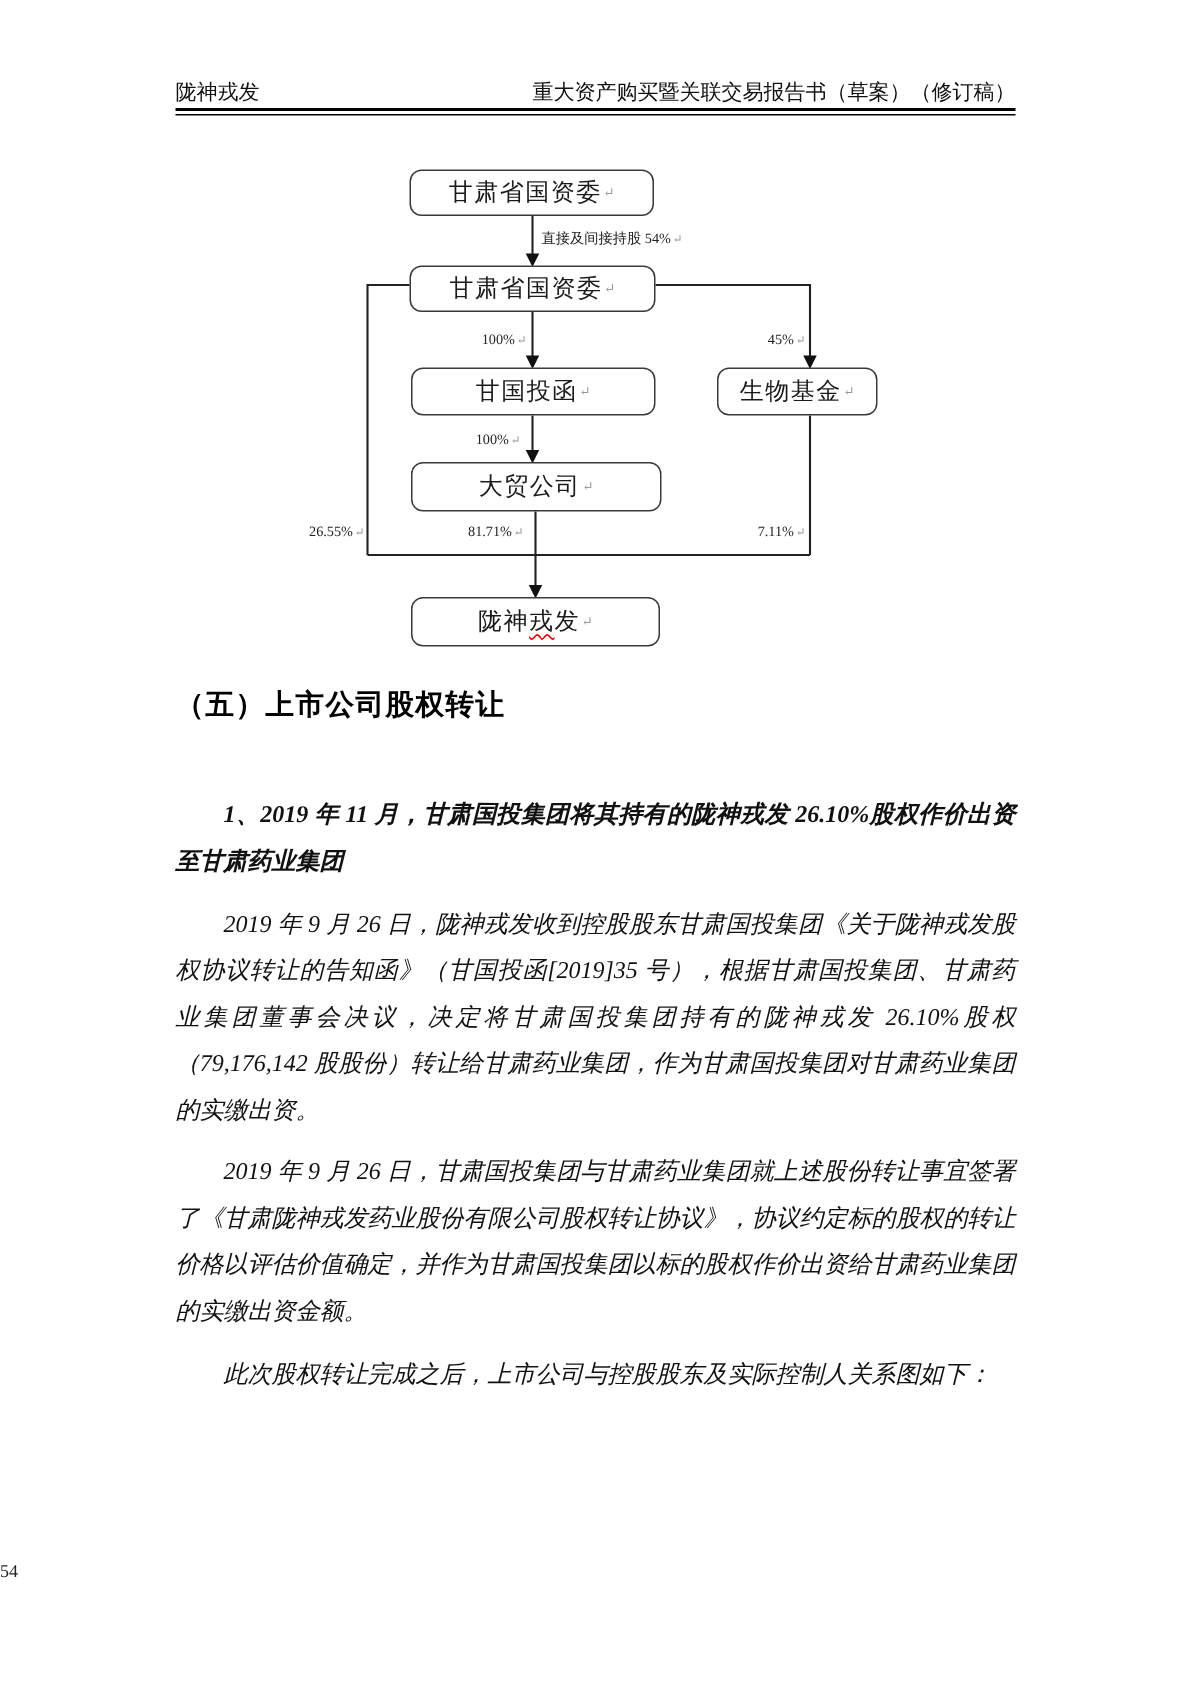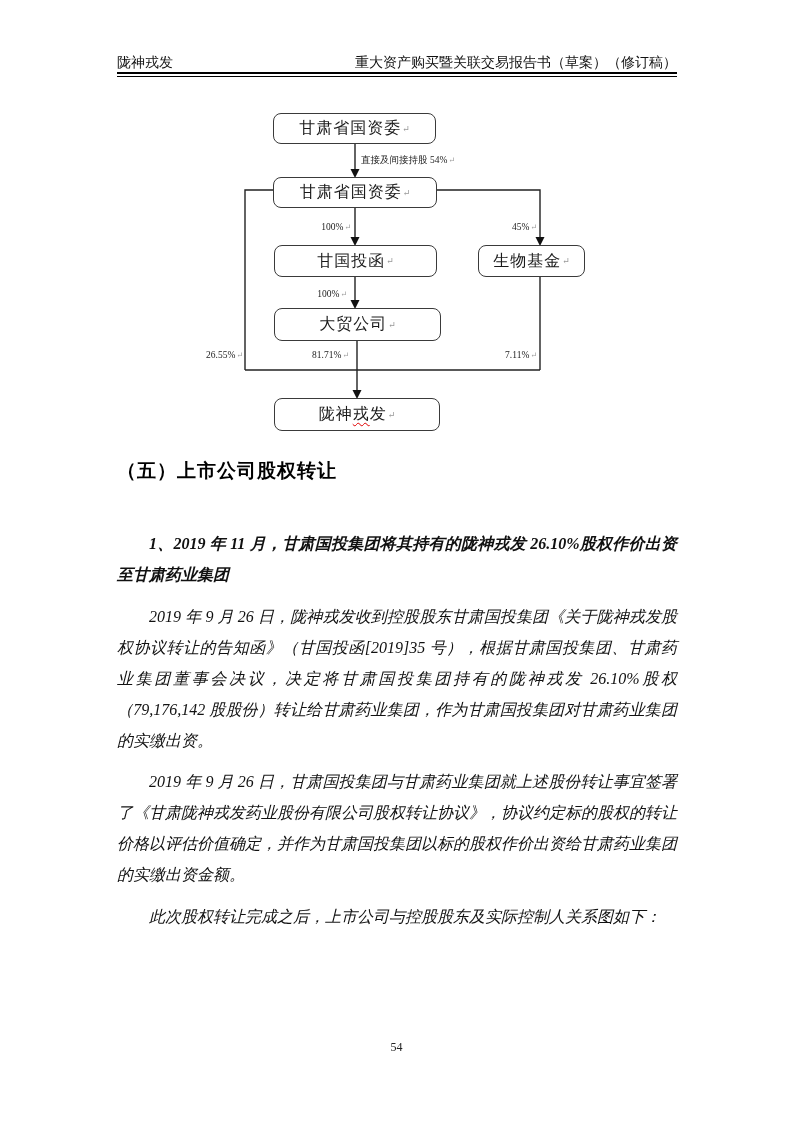--- a/index.html
+++ b/index.html
@@ -58,21 +58,21 @@
     text-align:justify;text-indent:2em;color:#111;font-style:italic;
   }
   .para.bold{font-weight:bold;}
   .p1{top:512px;}
   .p2{top:585px;}
   .p3{top:750px;}
   .p4{top:885px;}
   
   .page-num{
     position:absolute;left:0;top:1040px;width:793px;
-    text-align:center;font-size:12px;color:#222;
+    font-size:12px;color:#222;
   }
 </style>
 </head>
 <body>
 
 <div class="page">
 
   <span class="hdr-left">陇神戎发</span>
   <span class="hdr-right">重大资产购买暨关联交易报告书（草案）（修订稿）</span>
   <div class="rule-thick"></div>

